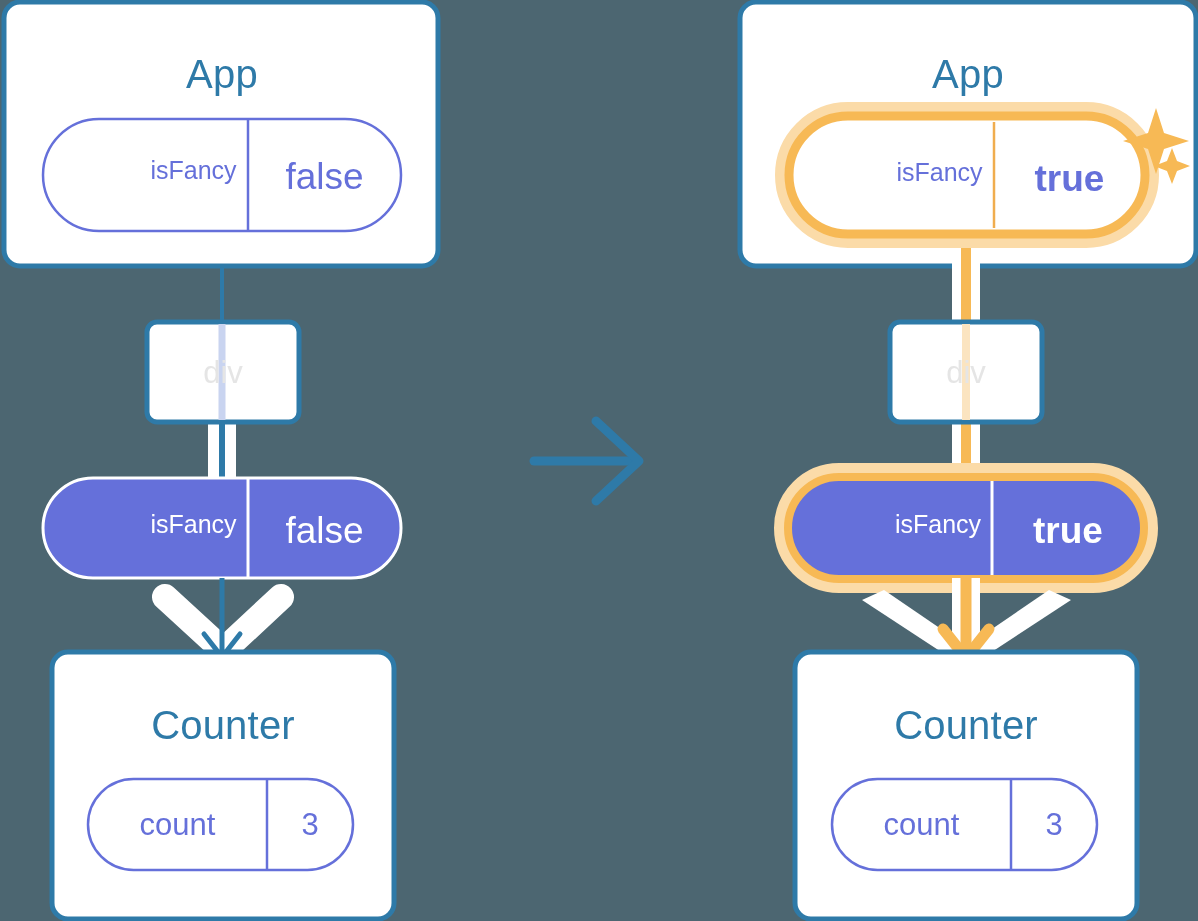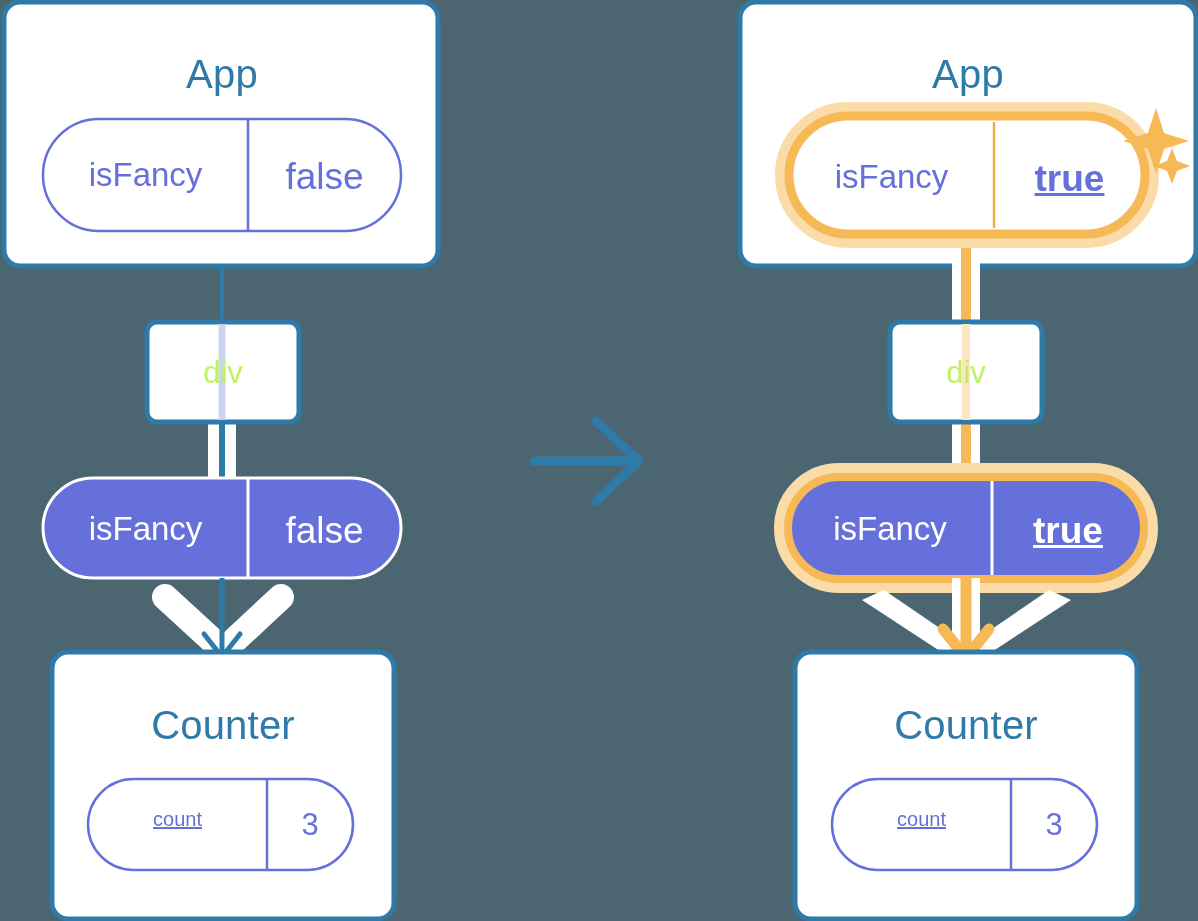--- a/index.html
+++ b/index.html
@@ -11,27 +11,27 @@
     position:relative;
   }
   .stage{position:absolute;inset:0;}
   svg.diagram{position:absolute;left:0;top:0;width:1198px;height:921px;}
 
   
   .lbl{position:absolute;white-space:nowrap;line-height:1;}
   .title-text{
     color:#2e7aa8;font-size:40px;letter-spacing:.2px;
   }
-  .div-text{ color:#bef264;font-size:31px; }
-  .pill-key{ color:#6570da;font-size:33px; }
+  .div-text{ color:#e5e5e5;font-size:31px; }
+  .pill-key{ color:#6570da;font-size:25px;margin-left:48px; }
   .pill-val{ color:#6570da;font-size:37px; }
-  .pill-val.bold{ font-weight:700;text-decoration:underline; }
+  .pill-val.bold{ font-weight:700; }
   .pill-key.on-solid{ color:#ffffff; }
   .pill-val.on-solid{ color:#ffffff; }
-  .count-key{ color:#6570da;font-size:20px;text-decoration:underline; }
+  .count-key{ color:#6570da;font-size:31px; }
   .count-val{ color:#6570da;font-size:31px; }
 </style>
 </head>
 <body>
 
 <div class="stage">
 
 <svg class="diagram" viewBox="0 0 1198 921">
   <defs>
     <clipPath id="clipAppL">

